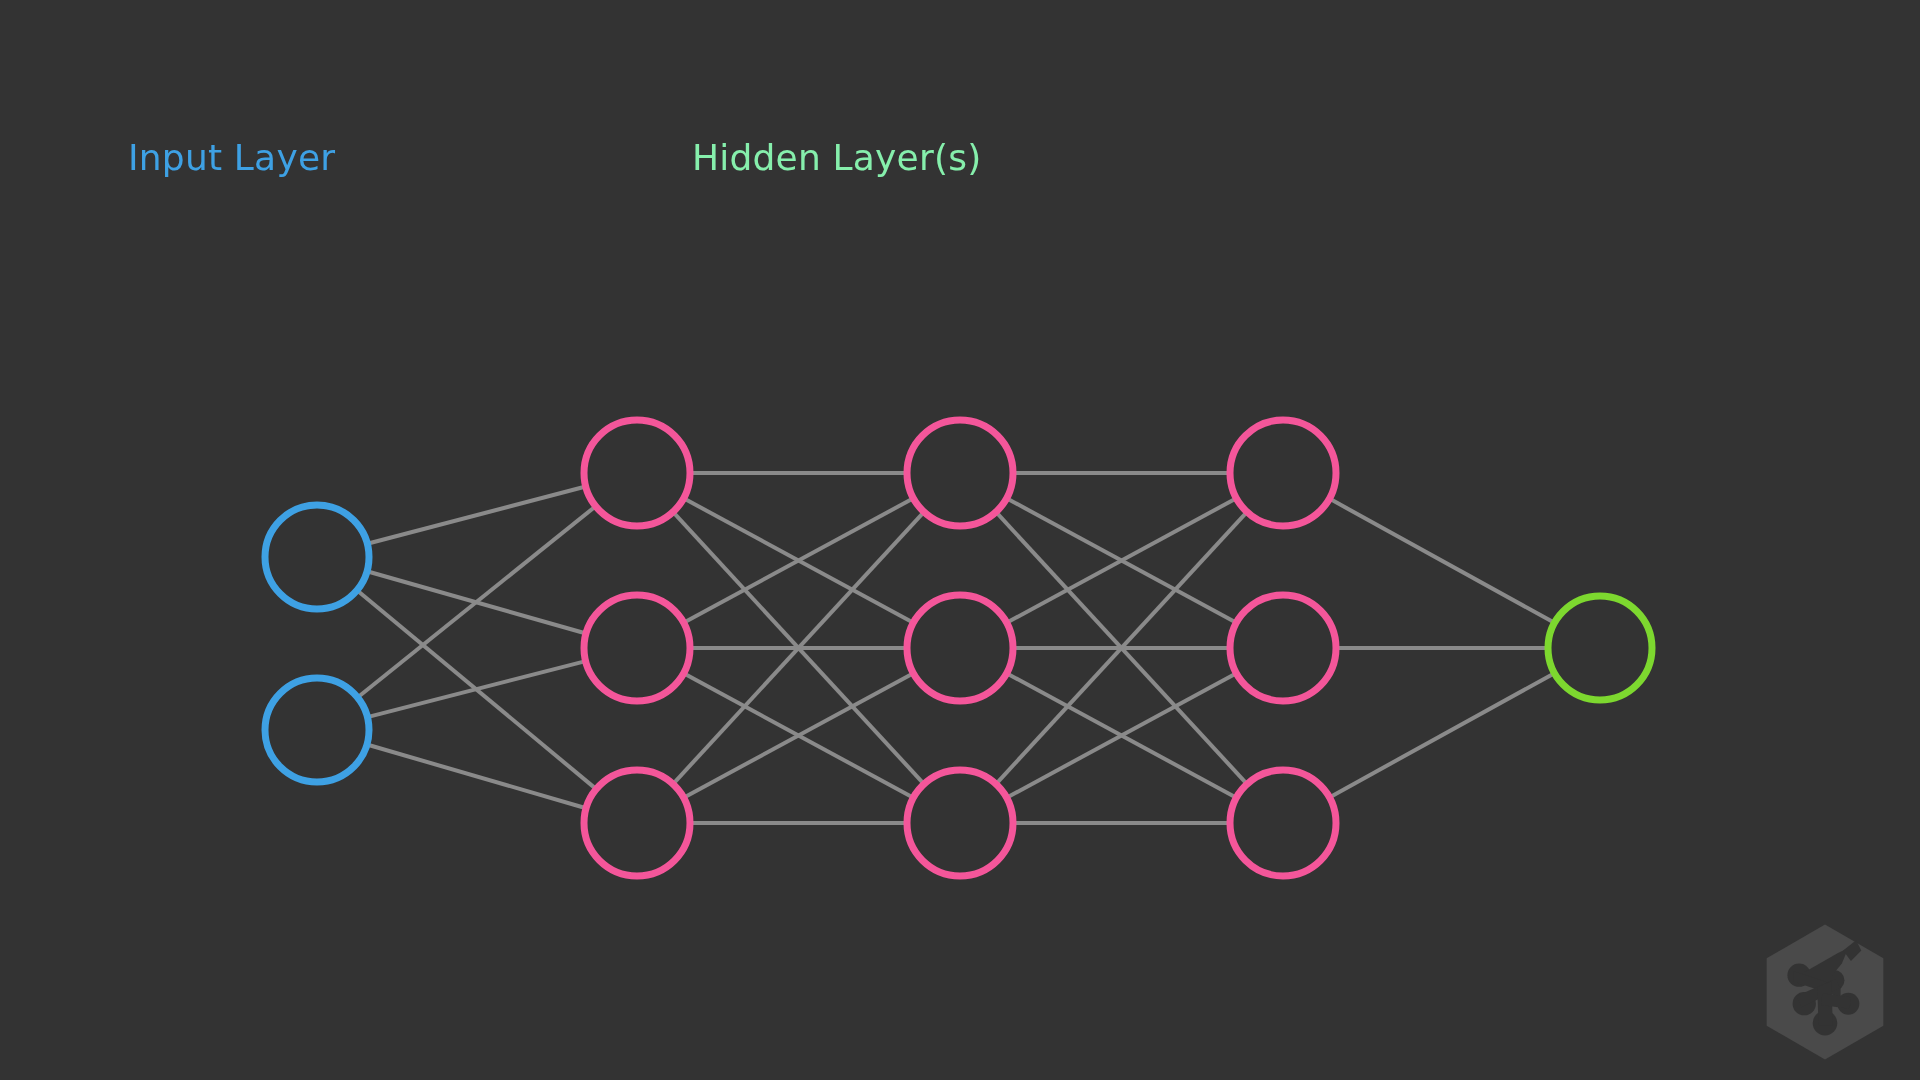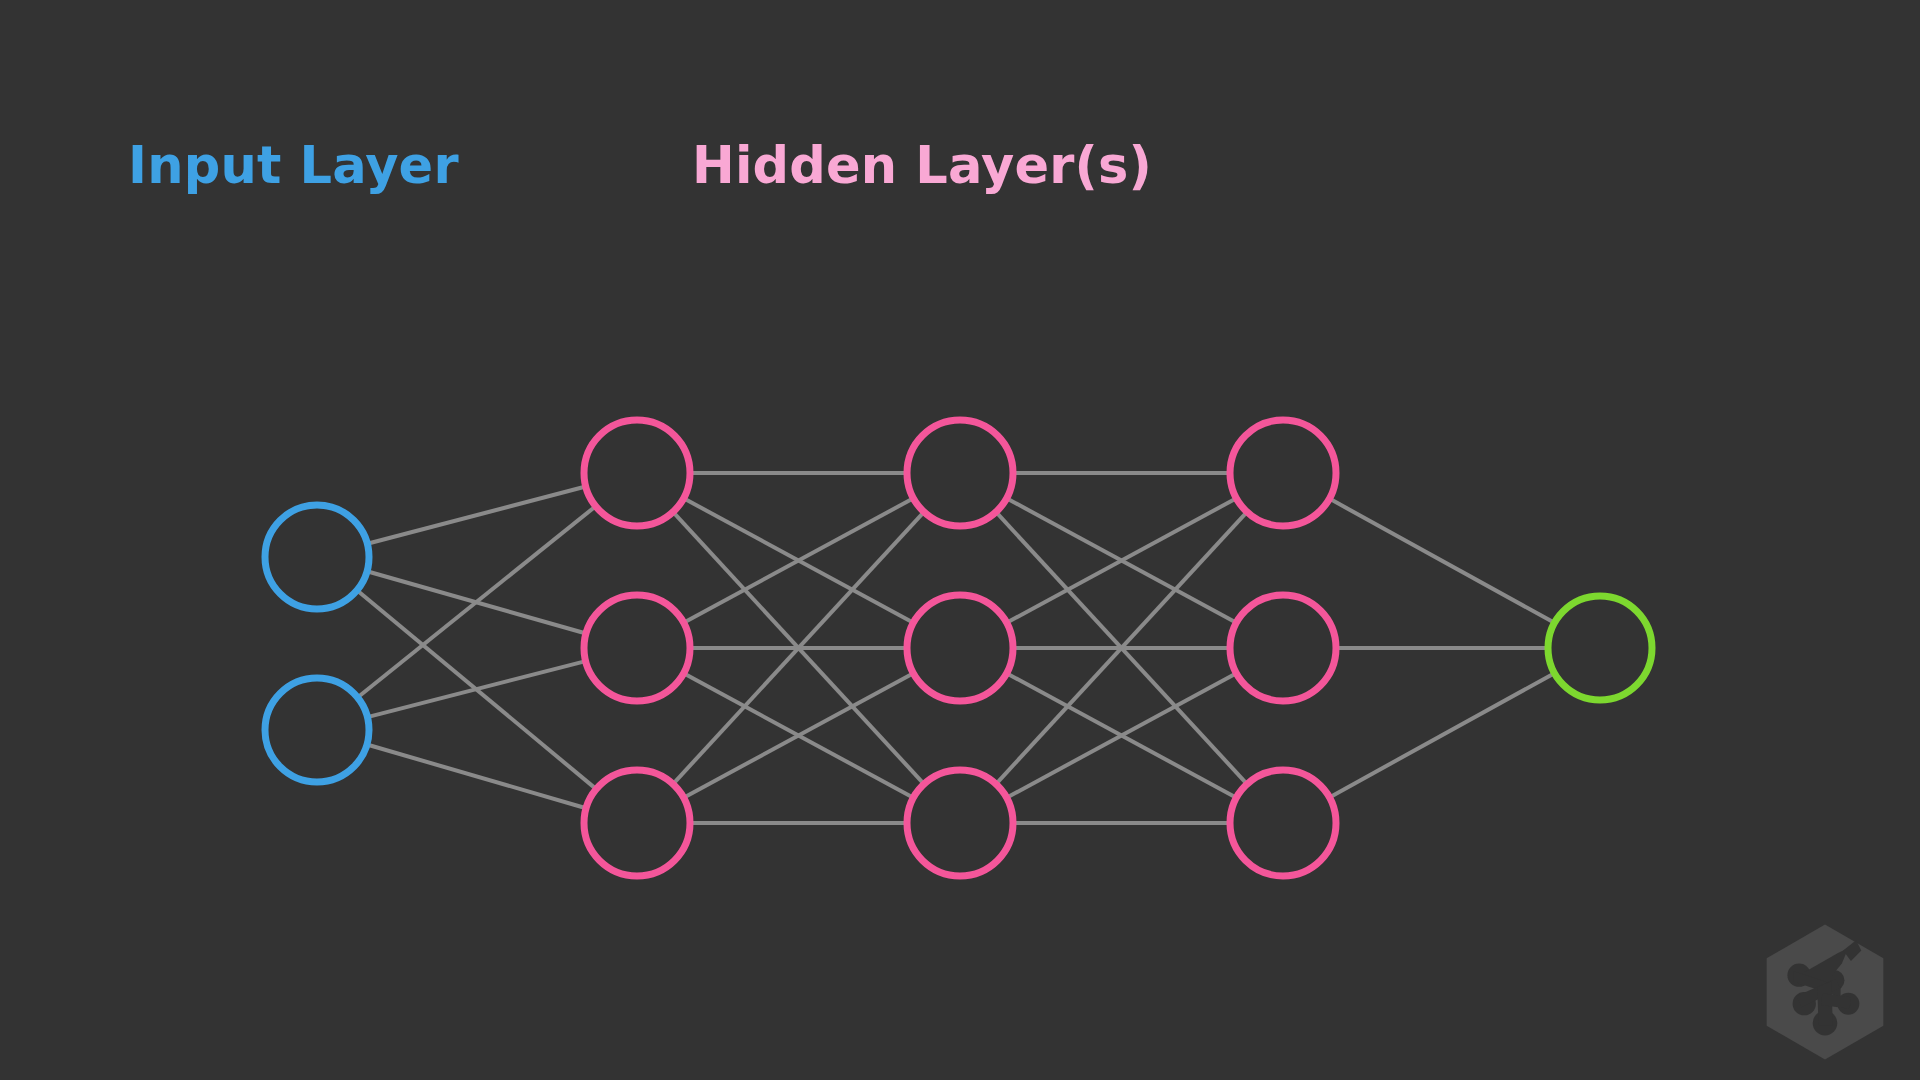--- a/index.html
+++ b/index.html
@@ -12,29 +12,29 @@
     width: 1920px;
     height: 1080px;
     background: #333333;
     overflow: hidden;
     font-family: "DejaVu Sans", "Liberation Sans", sans-serif;
   }
 
   
   .layer-title {
     position: absolute;
-    font-size: 51px;
-    font-weight: 700;
+    font-size: 36px;
+    font-weight: 400;
     letter-spacing: 0.2px;
     white-space: nowrap;
     line-height: 1;
     user-select: none;
   }
   #title-input  { left: 128px;  top: 140px; color: #3EA1E4; }
-  #title-hidden { left: 692px;  top: 140px; color: #f9a8d4; text-align: right; }
+  #title-hidden { left: 692px;  top: 140px; color: #86efac; text-align: right; }
   #title-output { left: 1382px; top: 140px; color: #7DD82F; }
 
   
   #network-svg {
     position: absolute;
     left: 0;
     top: 0;
     width: 1920px;
     height: 1080px;
   }

